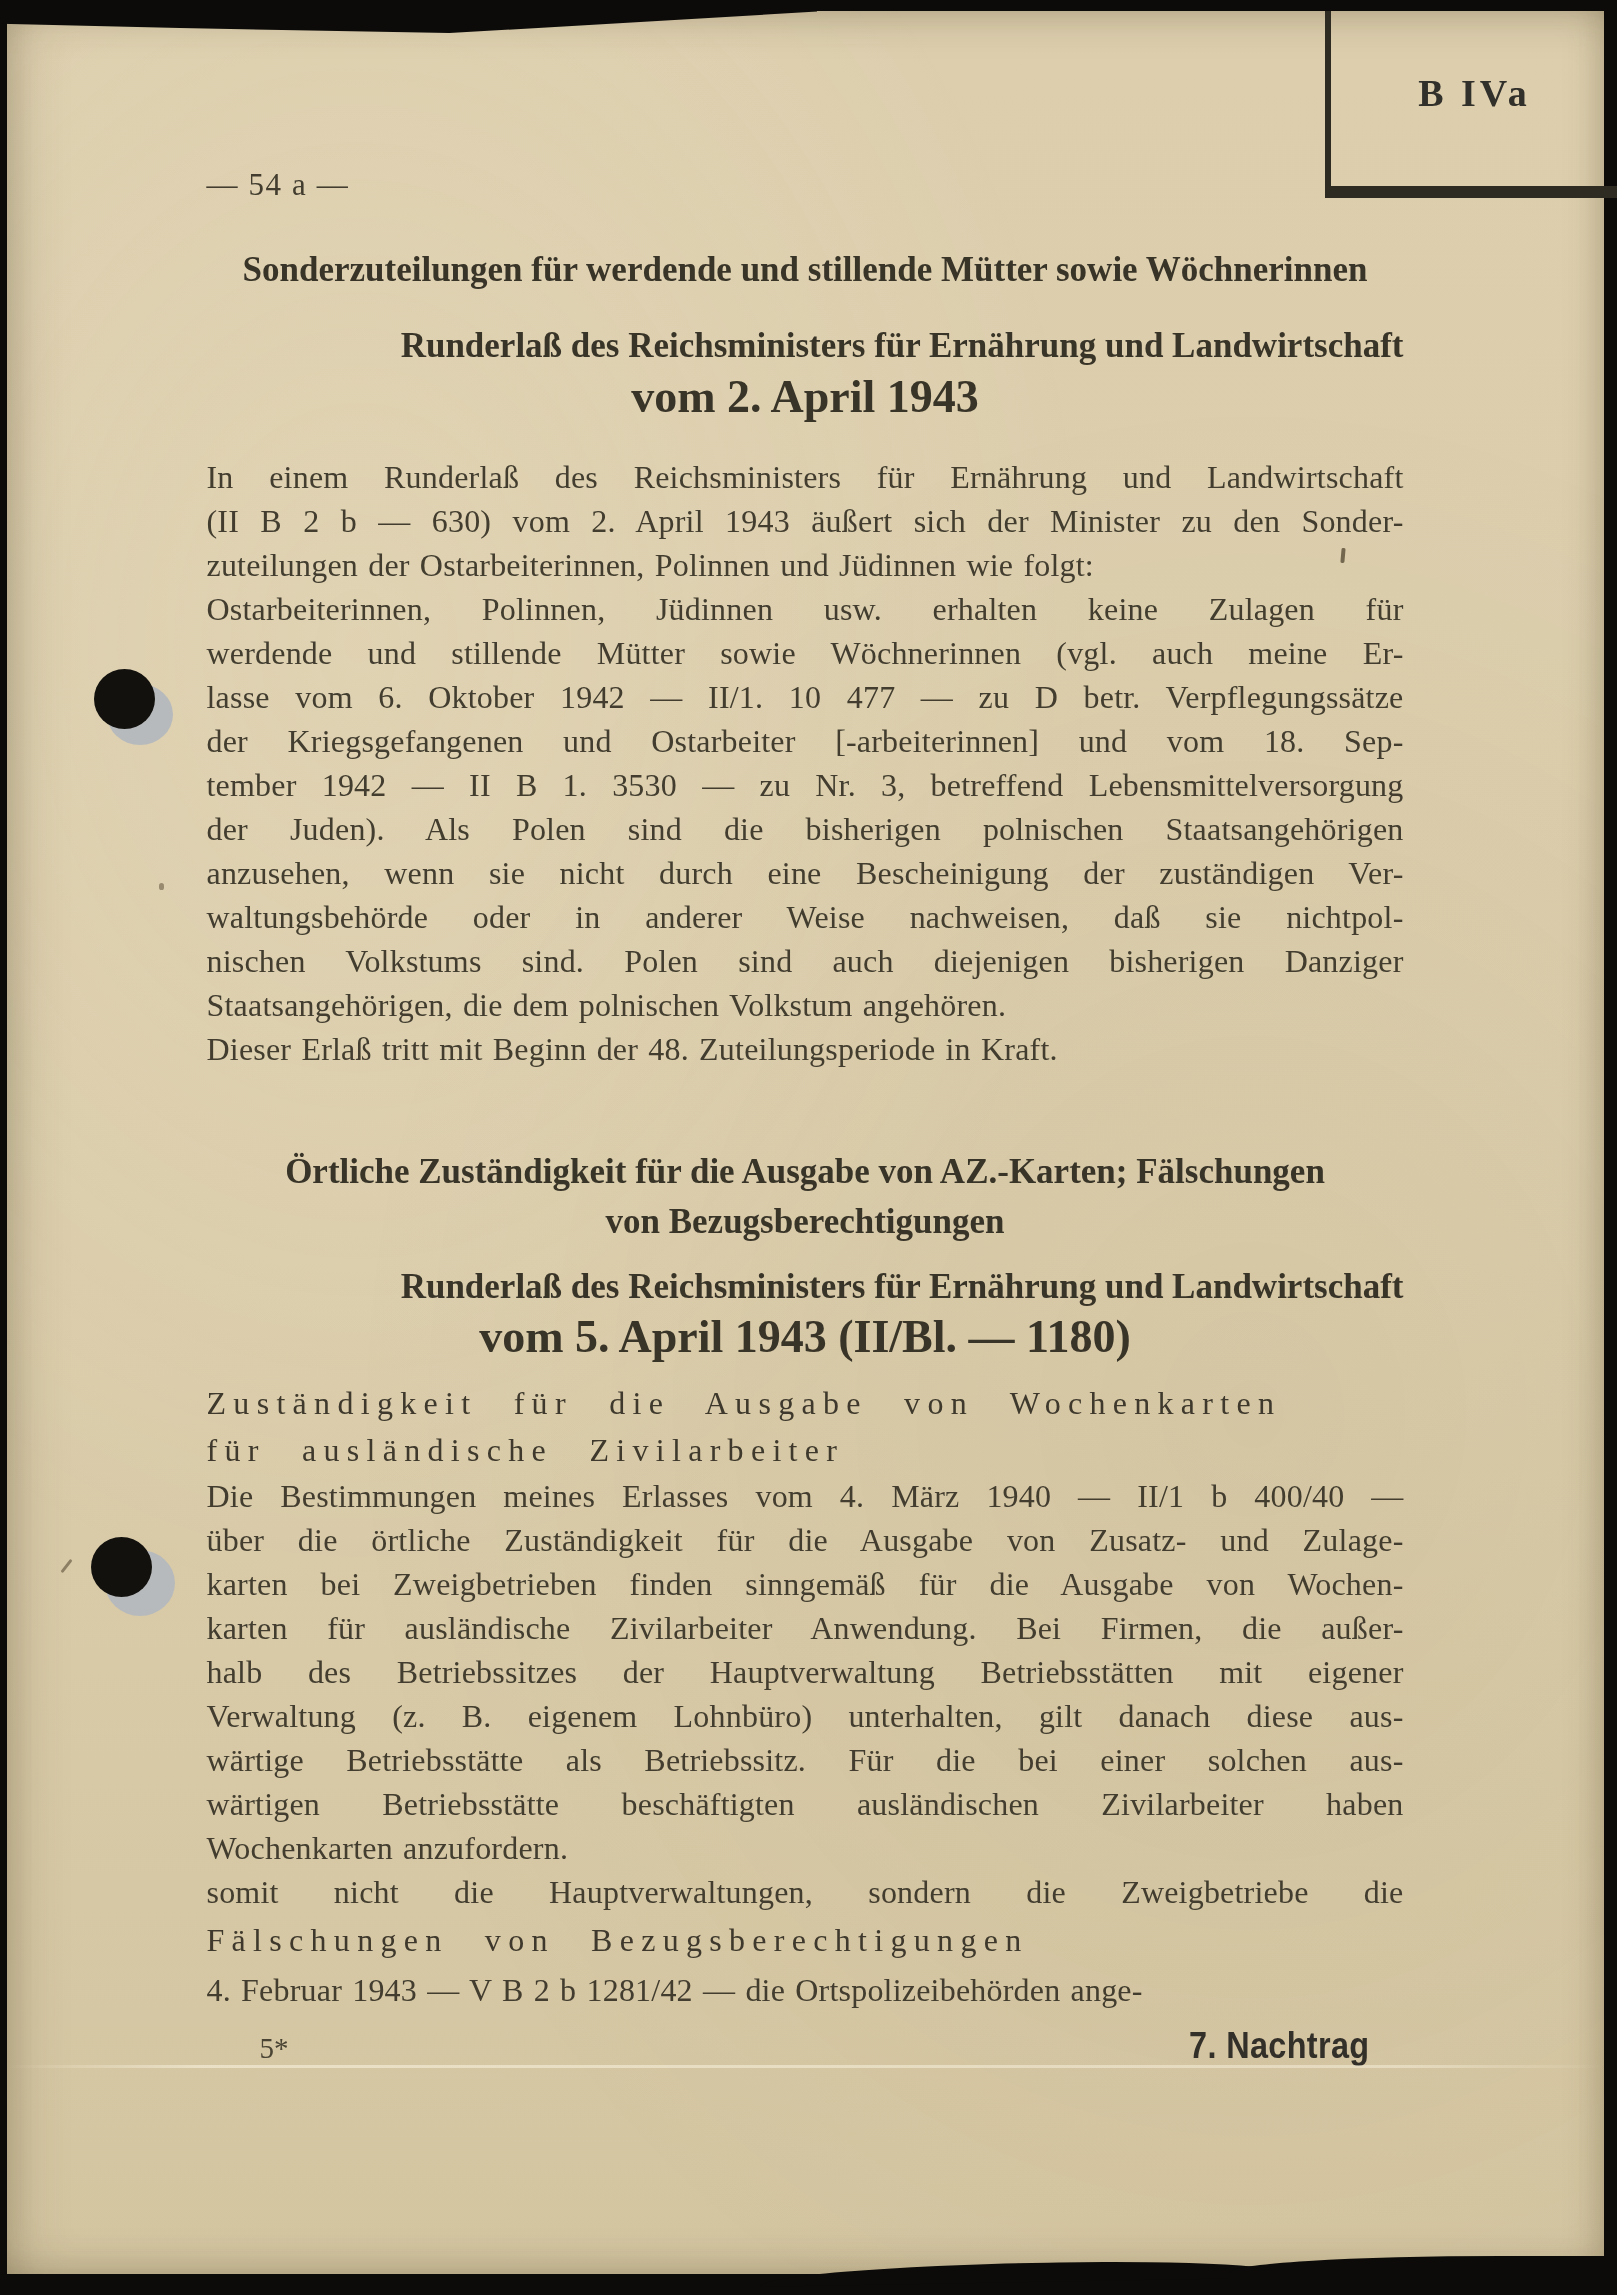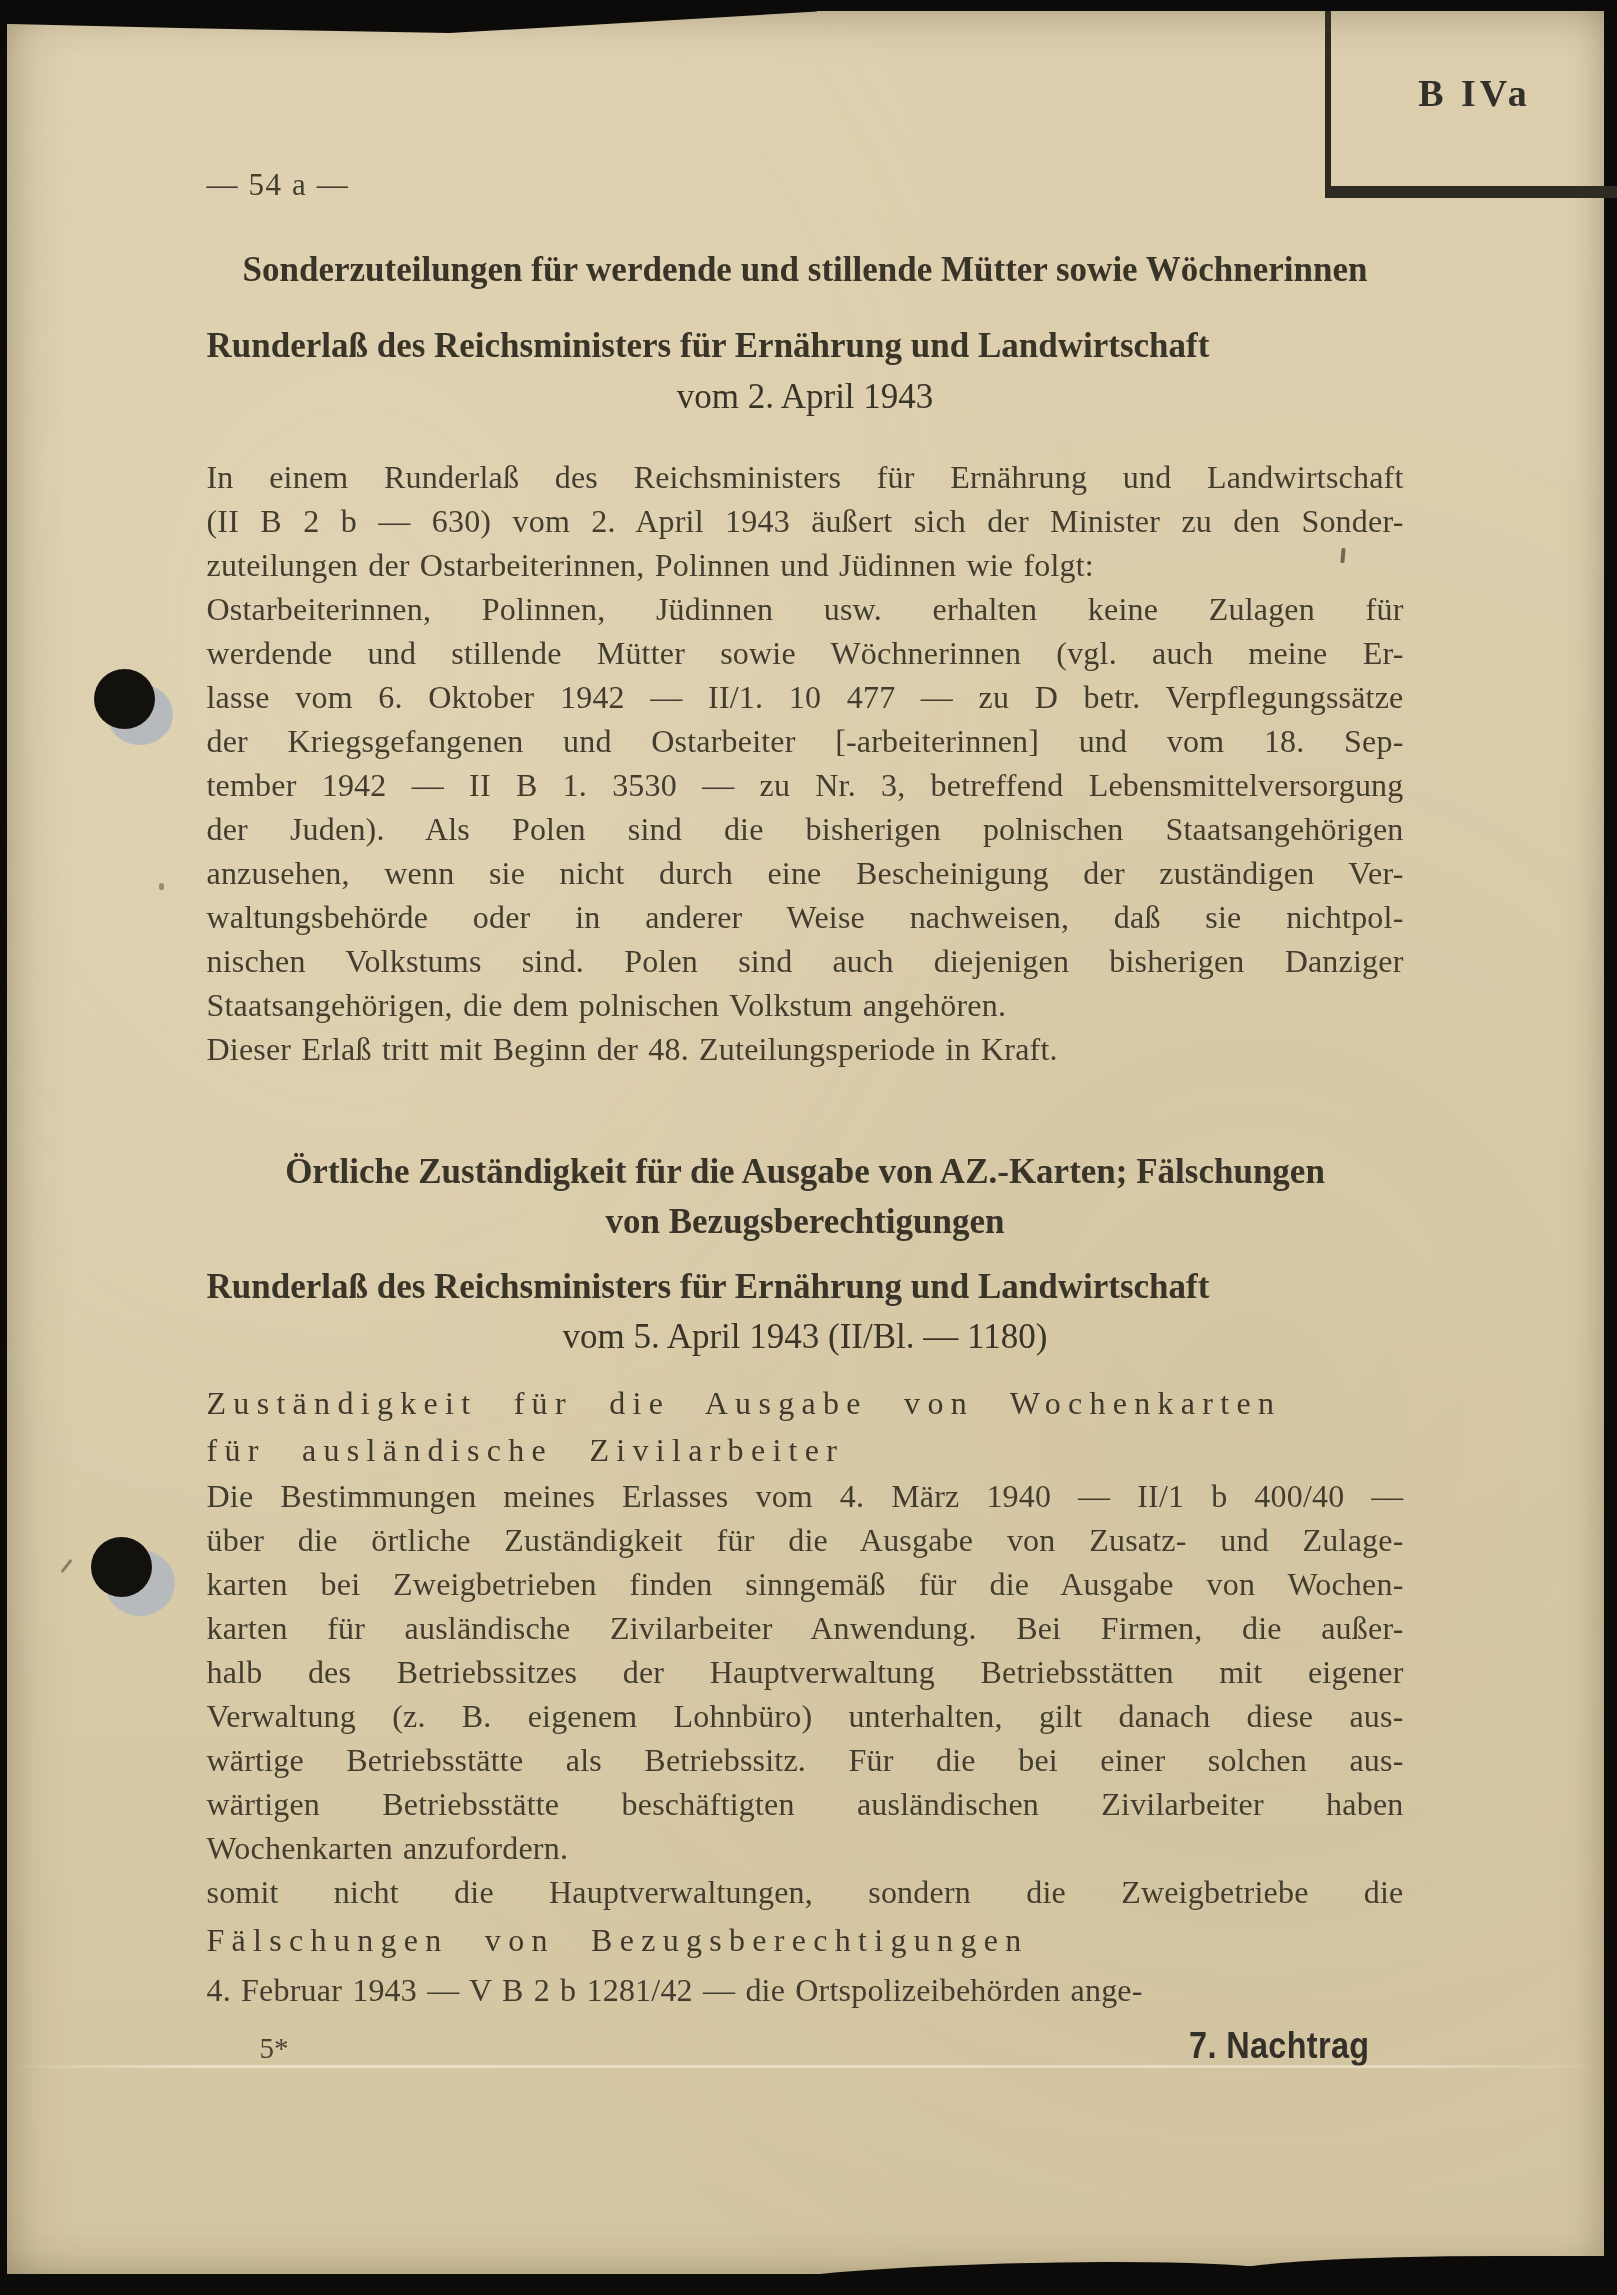--- a/index.html
+++ b/index.html
@@ -31,22 +31,22 @@
     display:flex; align-items:center; justify-content:center;
   }
   .class-label {
     font-size:38px; font-weight:700; color:#32302a;
     letter-spacing:4px; padding-bottom:11.3px;
   }
   
   .content { position:absolute; left:200px; top:0; width:1197px; color:#423d2f; }
   .pagenum { margin-top:155px; font-size:31px; line-height:37px; text-align:left; letter-spacing:1.6px; }
   .h-title   { margin:45px 0 0 0; font-size:35px; font-weight:700; line-height:44px; text-align:center; color:#393428; }
-  .h-sub     { margin:32px 0 0 0; font-size:35px; font-weight:700; line-height:44px; text-align:left; color:#393428; }
-  .h-date    { margin:6.5px 0 0 0;  font-size:35px; font-weight:400; line-height:44px; text-align:center; color:#393428; }
+  .h-sub     { margin:32px 0 0 0; font-size:35px; font-weight:700; line-height:44px; text-align:right; color:#393428; }
+  .h-date    { margin:6.5px 0 0 0;  font-size:46px; font-weight:700; line-height:44px; text-align:center; color:#393428; }
   .para { font-size:32px; letter-spacing:0.2px; word-spacing:2px; }
   .para .tline { line-height:44px; text-align:justify; text-align-last:justify; }
   .para .tline.tlast { text-align-last:left; }
   .mt44 { margin-top:36px; }
   .mt94 { margin-top:76px; }
   .mt22 { margin-top:18px; }
   .mt26 { margin-top:21px; }
   .mt4  { margin-top:3.2px; }
   .title2 { font-size:35px; font-weight:700; color:#393428; }
   .title2 .tline { line-height:50px; text-align:center; }

